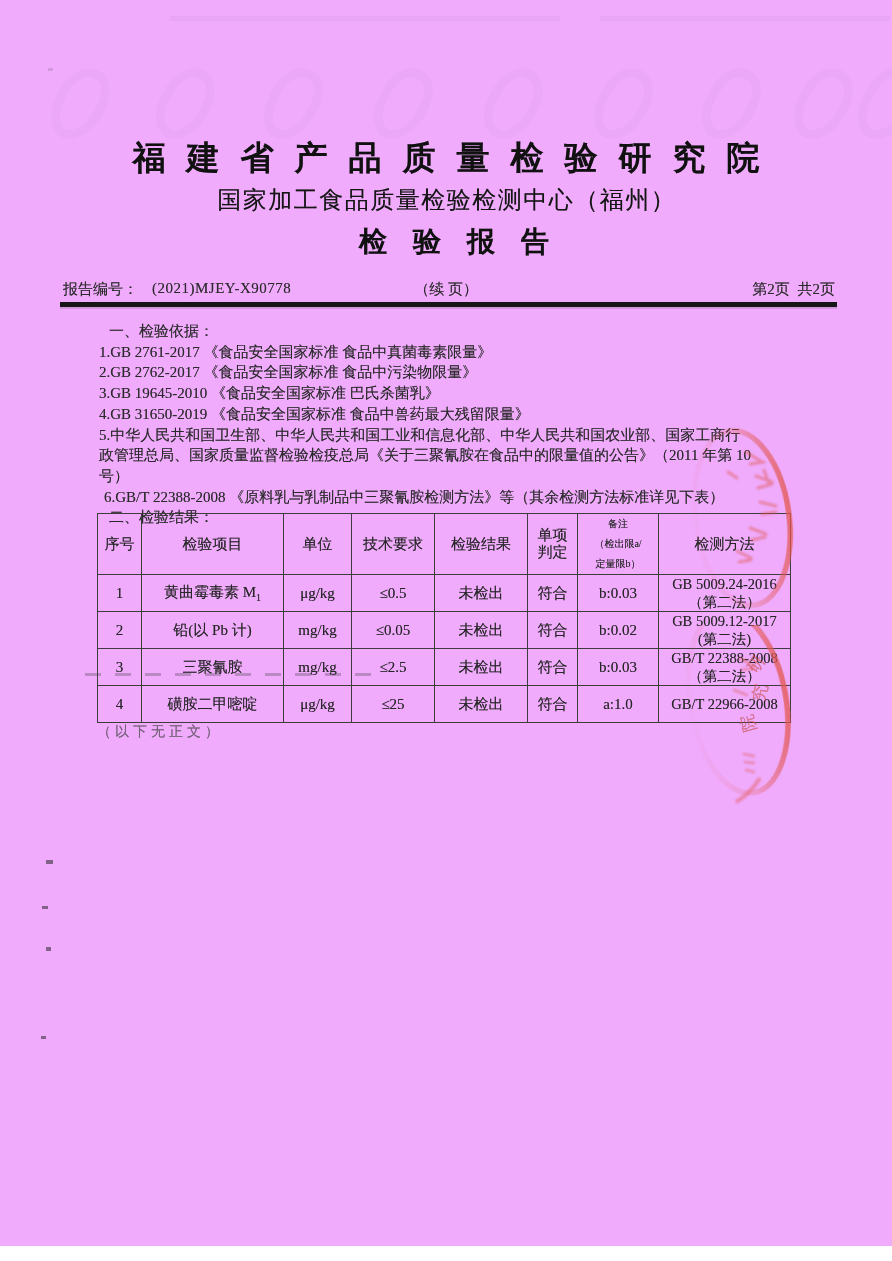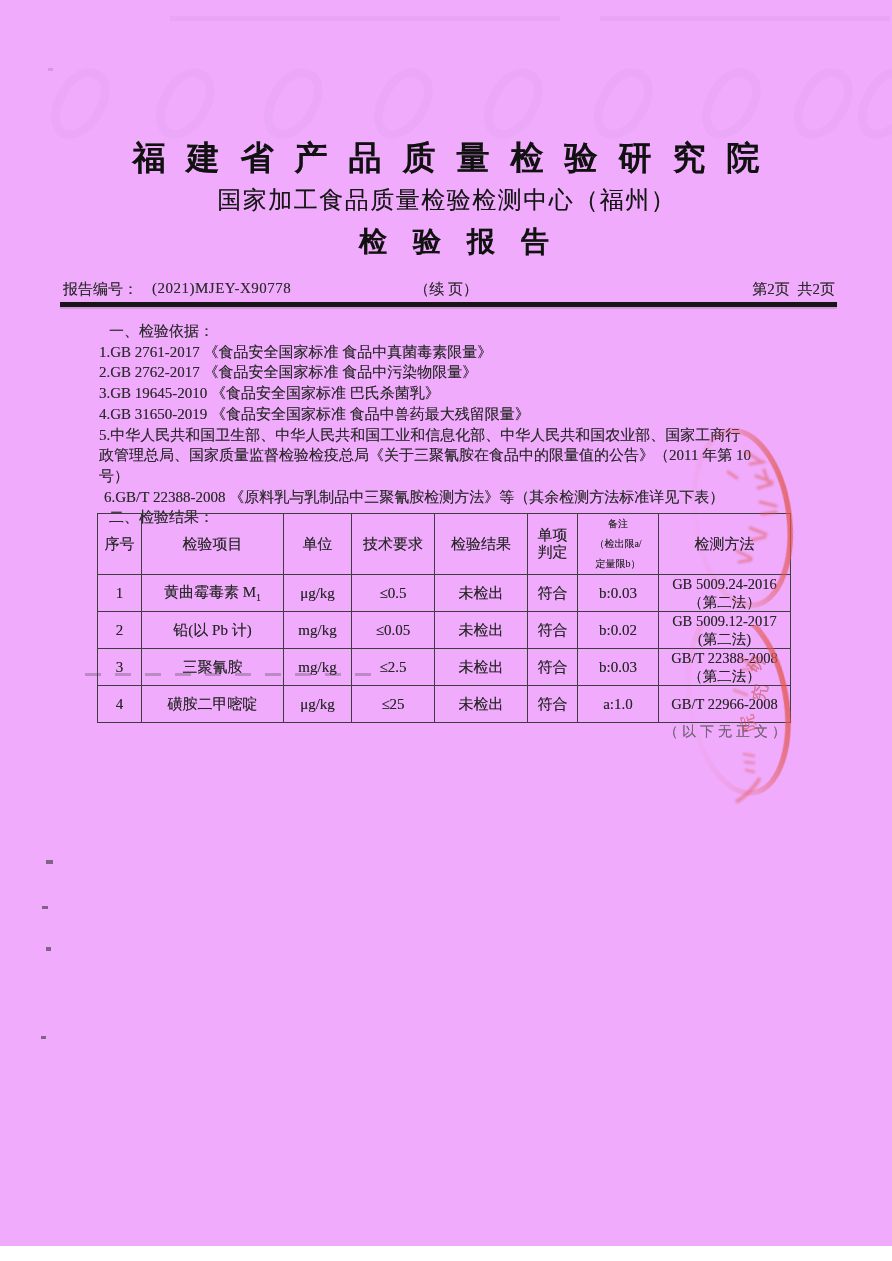--- a/index.html
+++ b/index.html
@@ -48,21 +48,21 @@
     border:1.4px solid #3d3d3d;white-space:pre-line;text-align:center;vertical-align:middle;
     padding:0 2px;overflow:hidden;
   }
   table.results thead tr{height:57px;}
   table.results tbody tr{height:37px;}
   table.results th{font-weight:normal;line-height:17px;}
   table.results th:nth-child(7){font-size:10px;line-height:20px;}
   td.c-item{text-align:left;padding-left:15px;}
   td.c-item sub{font-size:10px;}
   td.c-method{text-align:left;padding-left:7px;font-size:14.5px;line-height:18px;}
-  .no-more{position:absolute;left:97px;top:723px;width:693px;text-align:right;
+  .no-more{position:absolute;left:97px;top:723px;width:693px;text-align:left;
     font-size:14px;color:#4a4a4a;opacity:.75;letter-spacing:4px;}
   
   .ghost{position:absolute;top:66px;width:32px;height:58px;border:9px solid rgba(70,70,70,.022);
     border-radius:50% 42% 55% 45%;transform:rotate(26deg);}
   .streak{position:absolute;background:rgba(0,0,0,.025);}
   .speck{position:absolute;background:rgba(40,40,40,.55);}
   .dash-smudge{
     position:absolute;left:85px;top:673px;width:300px;height:2.5px;opacity:.28;
     background:repeating-linear-gradient(90deg,#333 0 16px,transparent 16px 30px);
   }

